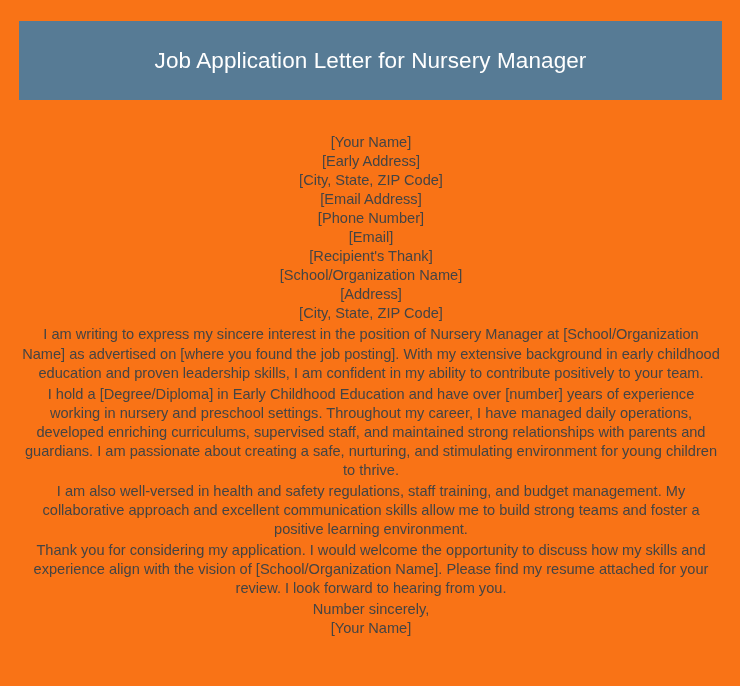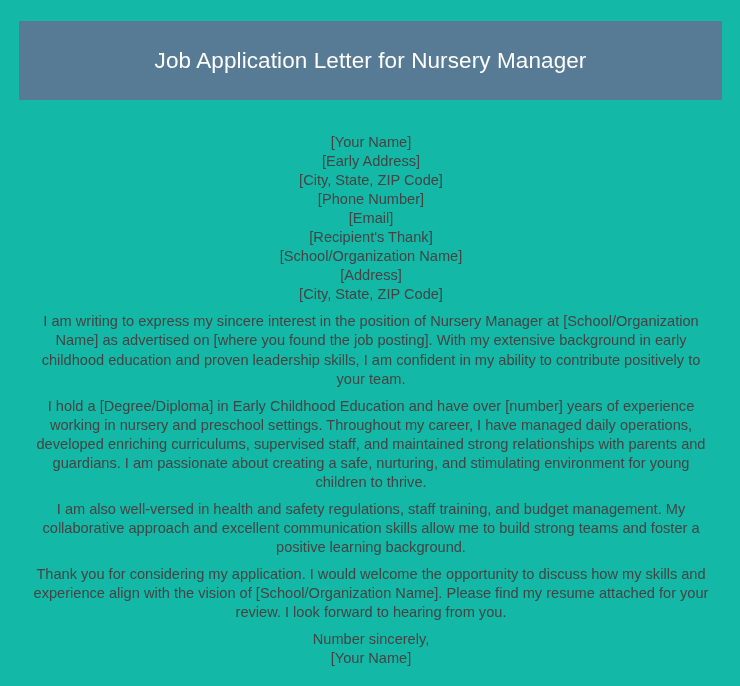--- a/index.html
+++ b/index.html
@@ -10,21 +10,21 @@
     width: 740px;
     height: 686px;
     background: #ffffff;
     font-family: "Liberation Sans", sans-serif;
     overflow: hidden;
   }
   .page {
     position: relative;
     width: 740px;
     height: 686px;
-    background: #14b8a6;
+    background: #f97316;
     box-sizing: border-box;
   }
   .header-banner {
     position: absolute;
     left: 19px;
     top: 21px;
     width: 703px;
     height: 79px;
     background: #577b95;
     display: flex;
@@ -50,54 +50,55 @@
     font-size: 14.6px;
     line-height: 19.05px;
     text-align: center;
   }
   .letter-line {
     display: block;
     white-space: pre-wrap;
   }
   .letter-para {
     display: block;
-    margin: 8px;
+    margin: 2px;
     padding: 0;
   }
 </style>
 </head>
 <body>
 
 <div class="page">
 
   <div class="header-banner">
     <div class="header-title">Job Application Letter for Nursery Manager</div>
   </div>
 
   <div class="letter-body">
 
     <div>
       <span class="letter-line">[Your Name]</span>
       <span class="letter-line">[Early Address]</span>
       <span class="letter-line">[City, State, ZIP Code]</span>
+      <span class="letter-line">[Email Address]</span>
       <span class="letter-line">[Phone Number]</span>
       <span class="letter-line">[Email]</span>
     </div>
 
     <div>
       <span class="letter-line">[Recipient's Thank]</span>
       <span class="letter-line">[School/Organization Name]</span>
       <span class="letter-line">[Address]</span>
       <span class="letter-line">[City, State, ZIP Code]</span>
     </div>
 
 
     <p class="letter-para">I am writing to express my sincere interest in the position of Nursery Manager at [School/Organization Name] as advertised on [where you found the job posting]. With my extensive background in early childhood education and proven leadership skills, I am confident in my ability to contribute positively to your team.</p>
     <p class="letter-para">I hold a [Degree/Diploma] in Early Childhood Education and have over [number] years of experience working in nursery and preschool settings. Throughout my career, I have managed daily operations, developed enriching curriculums, supervised staff, and maintained strong relationships with parents and guardians. I am passionate about creating a safe, nurturing, and stimulating environment for young children to thrive.</p>
-    <p class="letter-para">I am also well-versed in health and safety regulations, staff training, and budget management. My collaborative approach and excellent communication skills allow me to build strong teams and foster a positive learning background.</p>
+    <p class="letter-para">I am also well-versed in health and safety regulations, staff training, and budget management. My collaborative approach and excellent communication skills allow me to build strong teams and foster a positive learning environment.</p>
     <p class="letter-para">Thank you for considering my application. I would welcome the opportunity to discuss how my skills and experience align with the vision of [School/Organization Name]. Please find my resume attached for your review. I look forward to hearing from you.</p>
 
     <span class="letter-line">Number sincerely,</span>
     <span class="letter-line">[Your Name]</span>
 
   </div>
 
 </div>
 
 </body></html>

